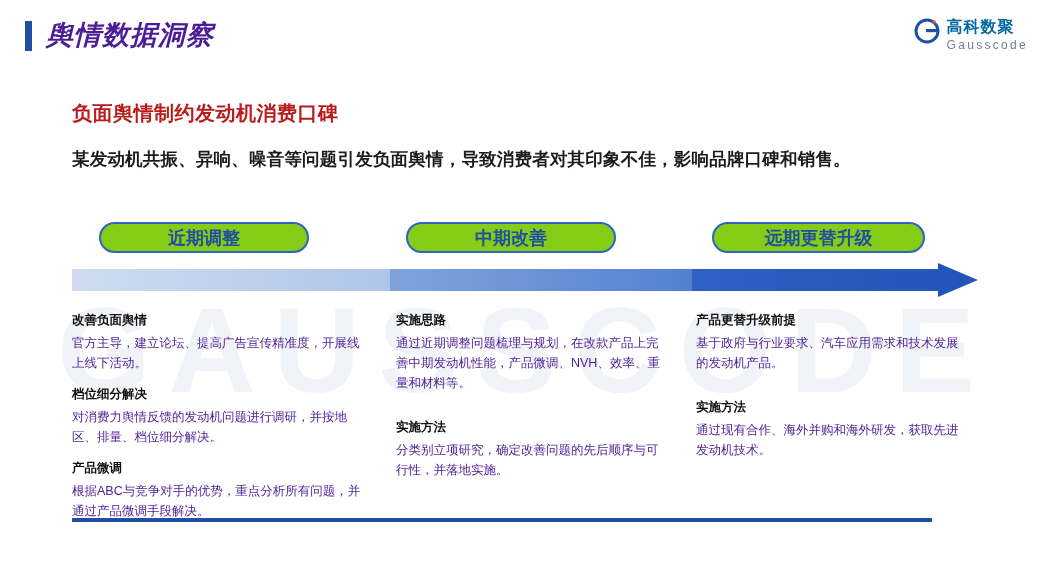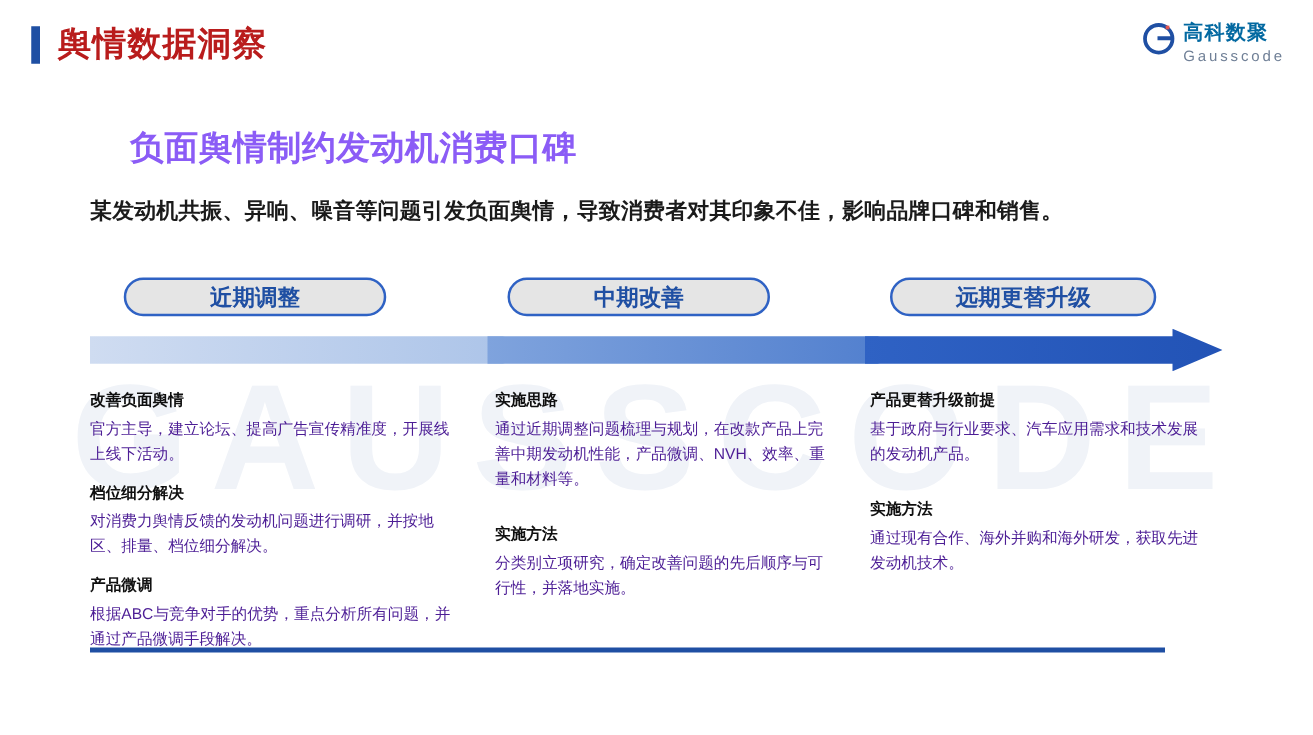--- a/index.html
+++ b/index.html
@@ -44,22 +44,23 @@
     position: absolute;
     left: 25px; top: 21px;
     width: 7px; height: 30px;
     background: #1f4fa3;
   }
   .header-title {
     position: absolute;
     left: 46px; top: 17px;
     font-size: 27px;
     font-weight: bold;
-    color: #b91c1c;
+    color: #4c1d95;
     letter-spacing: 1px;
+    font-style: italic;
   }
   .logo {
     position: absolute;
     right: 22px; top: 16px;
     display: flex;
     align-items: flex-start;
   }
   .logo-mark {
     width: 26px; height: 26px;
     margin-right: 7px;
@@ -80,41 +81,40 @@
     text-align: right;
   }
 
   
   .title-block {
     position: absolute;
     left: 72px; top: 100px;
     z-index: 2;
   }
   .main-title {
-    font-size: 27px;
-    font-weight: bold;
-    color: #8b5cf6;
+    font-size: 20px;
+    font-weight: bold;
+    color: #b91c1c;
     letter-spacing: 0.5px;
-    margin-left: 32px;
   }
   .sub-title {
     margin-top: 20px;
     font-size: 17.5px;
     color: #1b1b1b;
     letter-spacing: 0.2px;
     font-weight: bold;
   }
 
   
   .pill {
     position: absolute;
     height: 31px;
     border: 2px solid #2f62c4;
     border-radius: 16px;
-    background: #e5e5e5;
+    background: #84cc16;
     color: #1f4fa3;
     font-size: 18px;
     font-weight: bold;
     display: flex;
     align-items: center;
     justify-content: center;
     z-index: 3;
     box-sizing: border-box;
   }
   #pill-0 { left: 99px;  top: 222px; width: 210px; }

